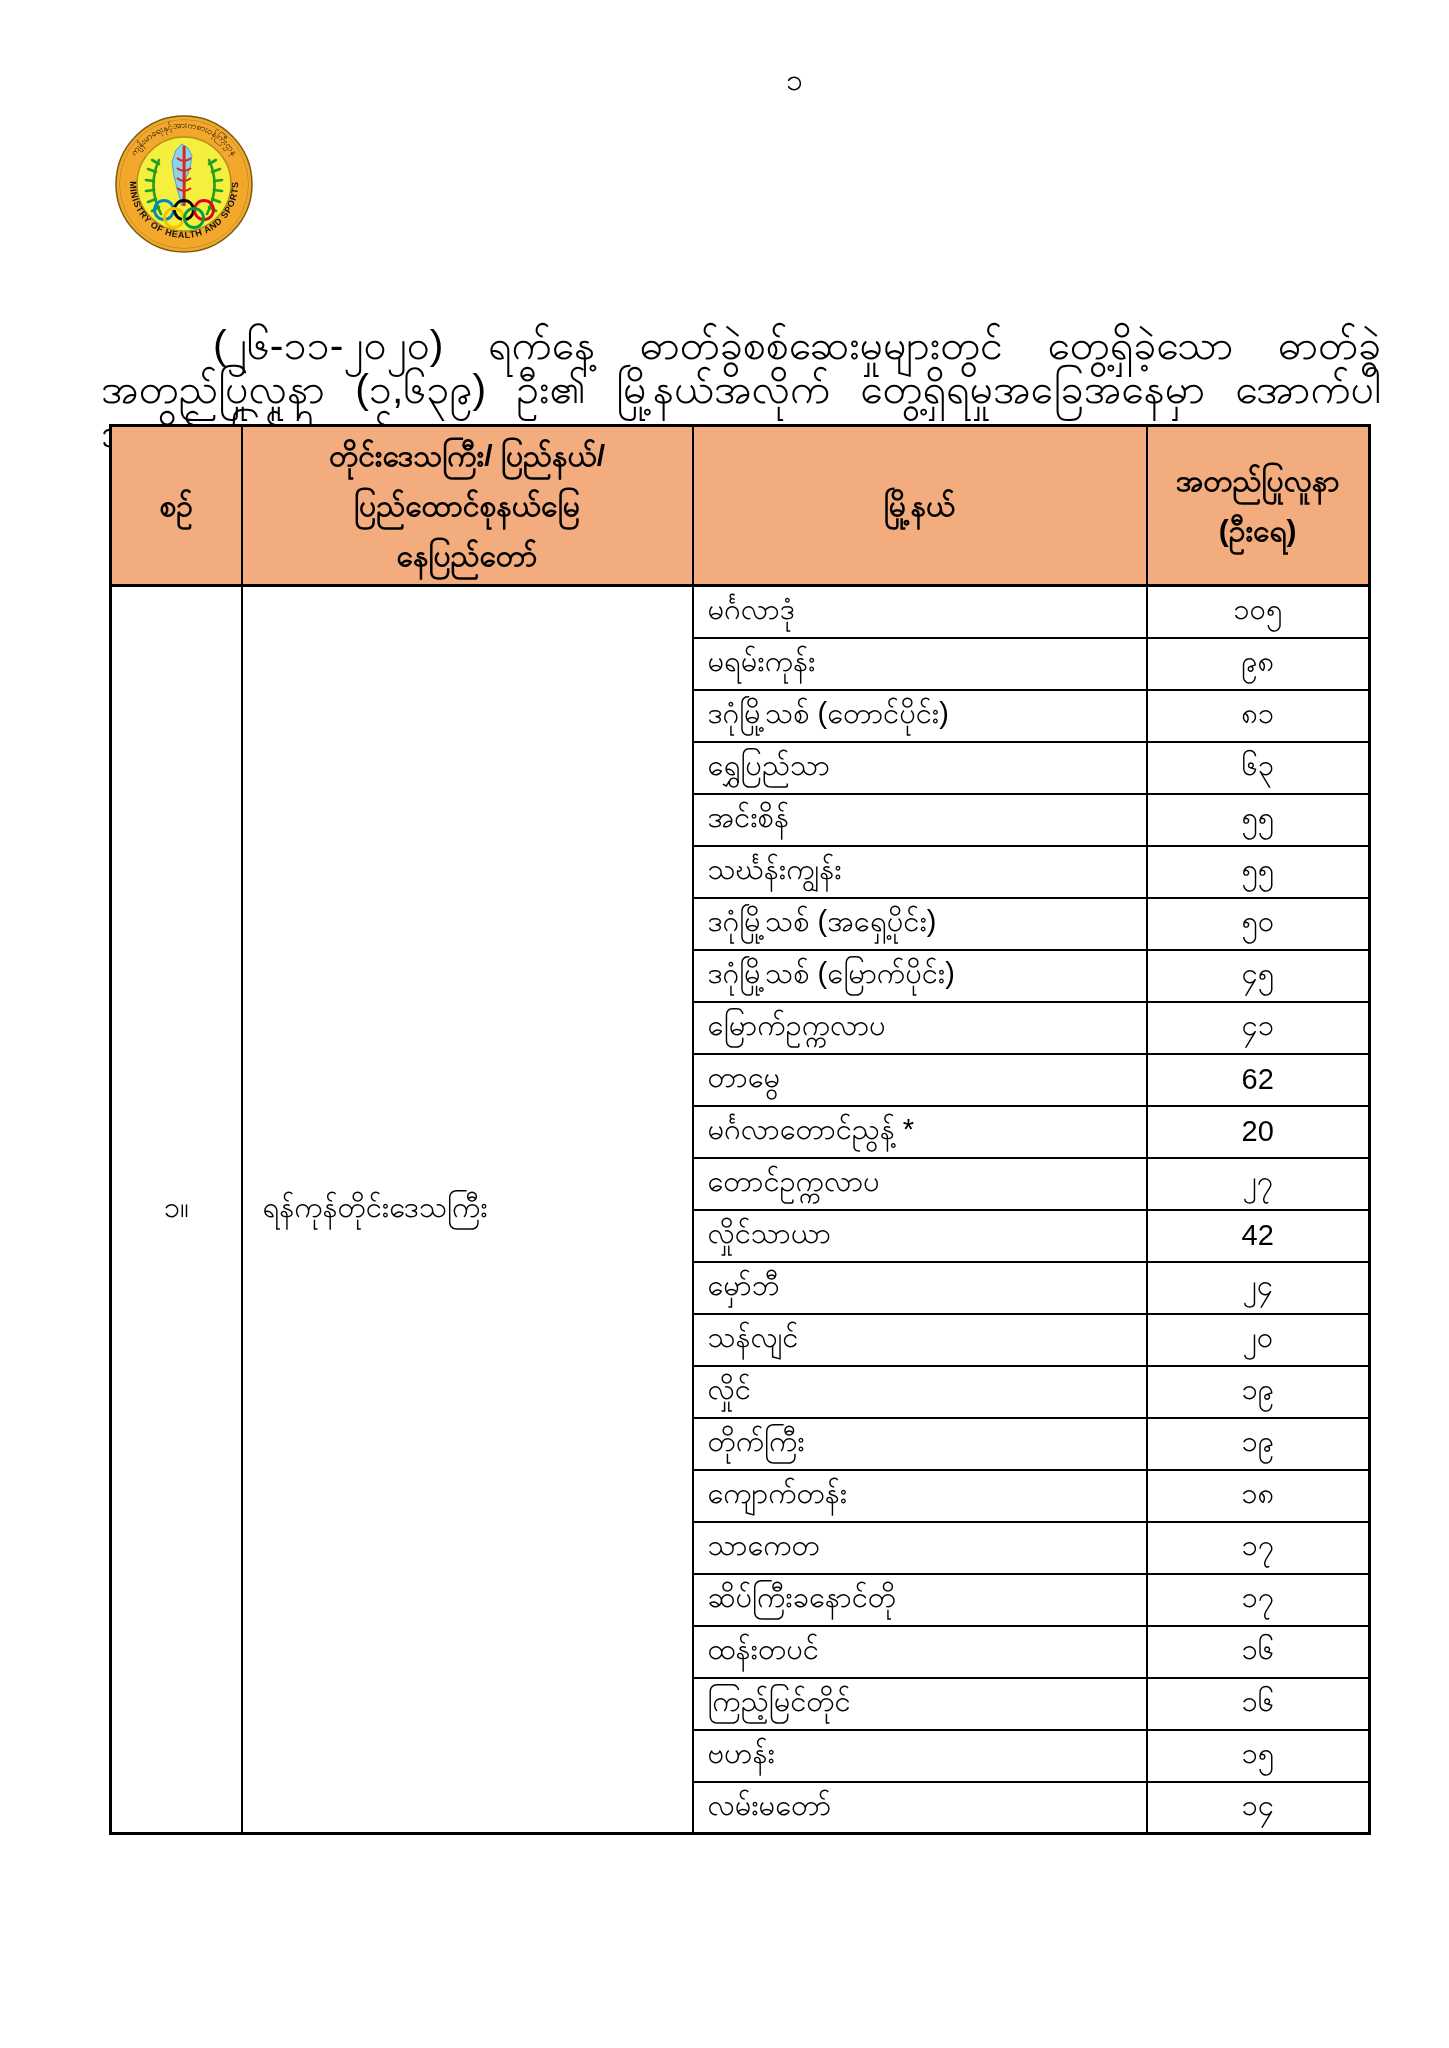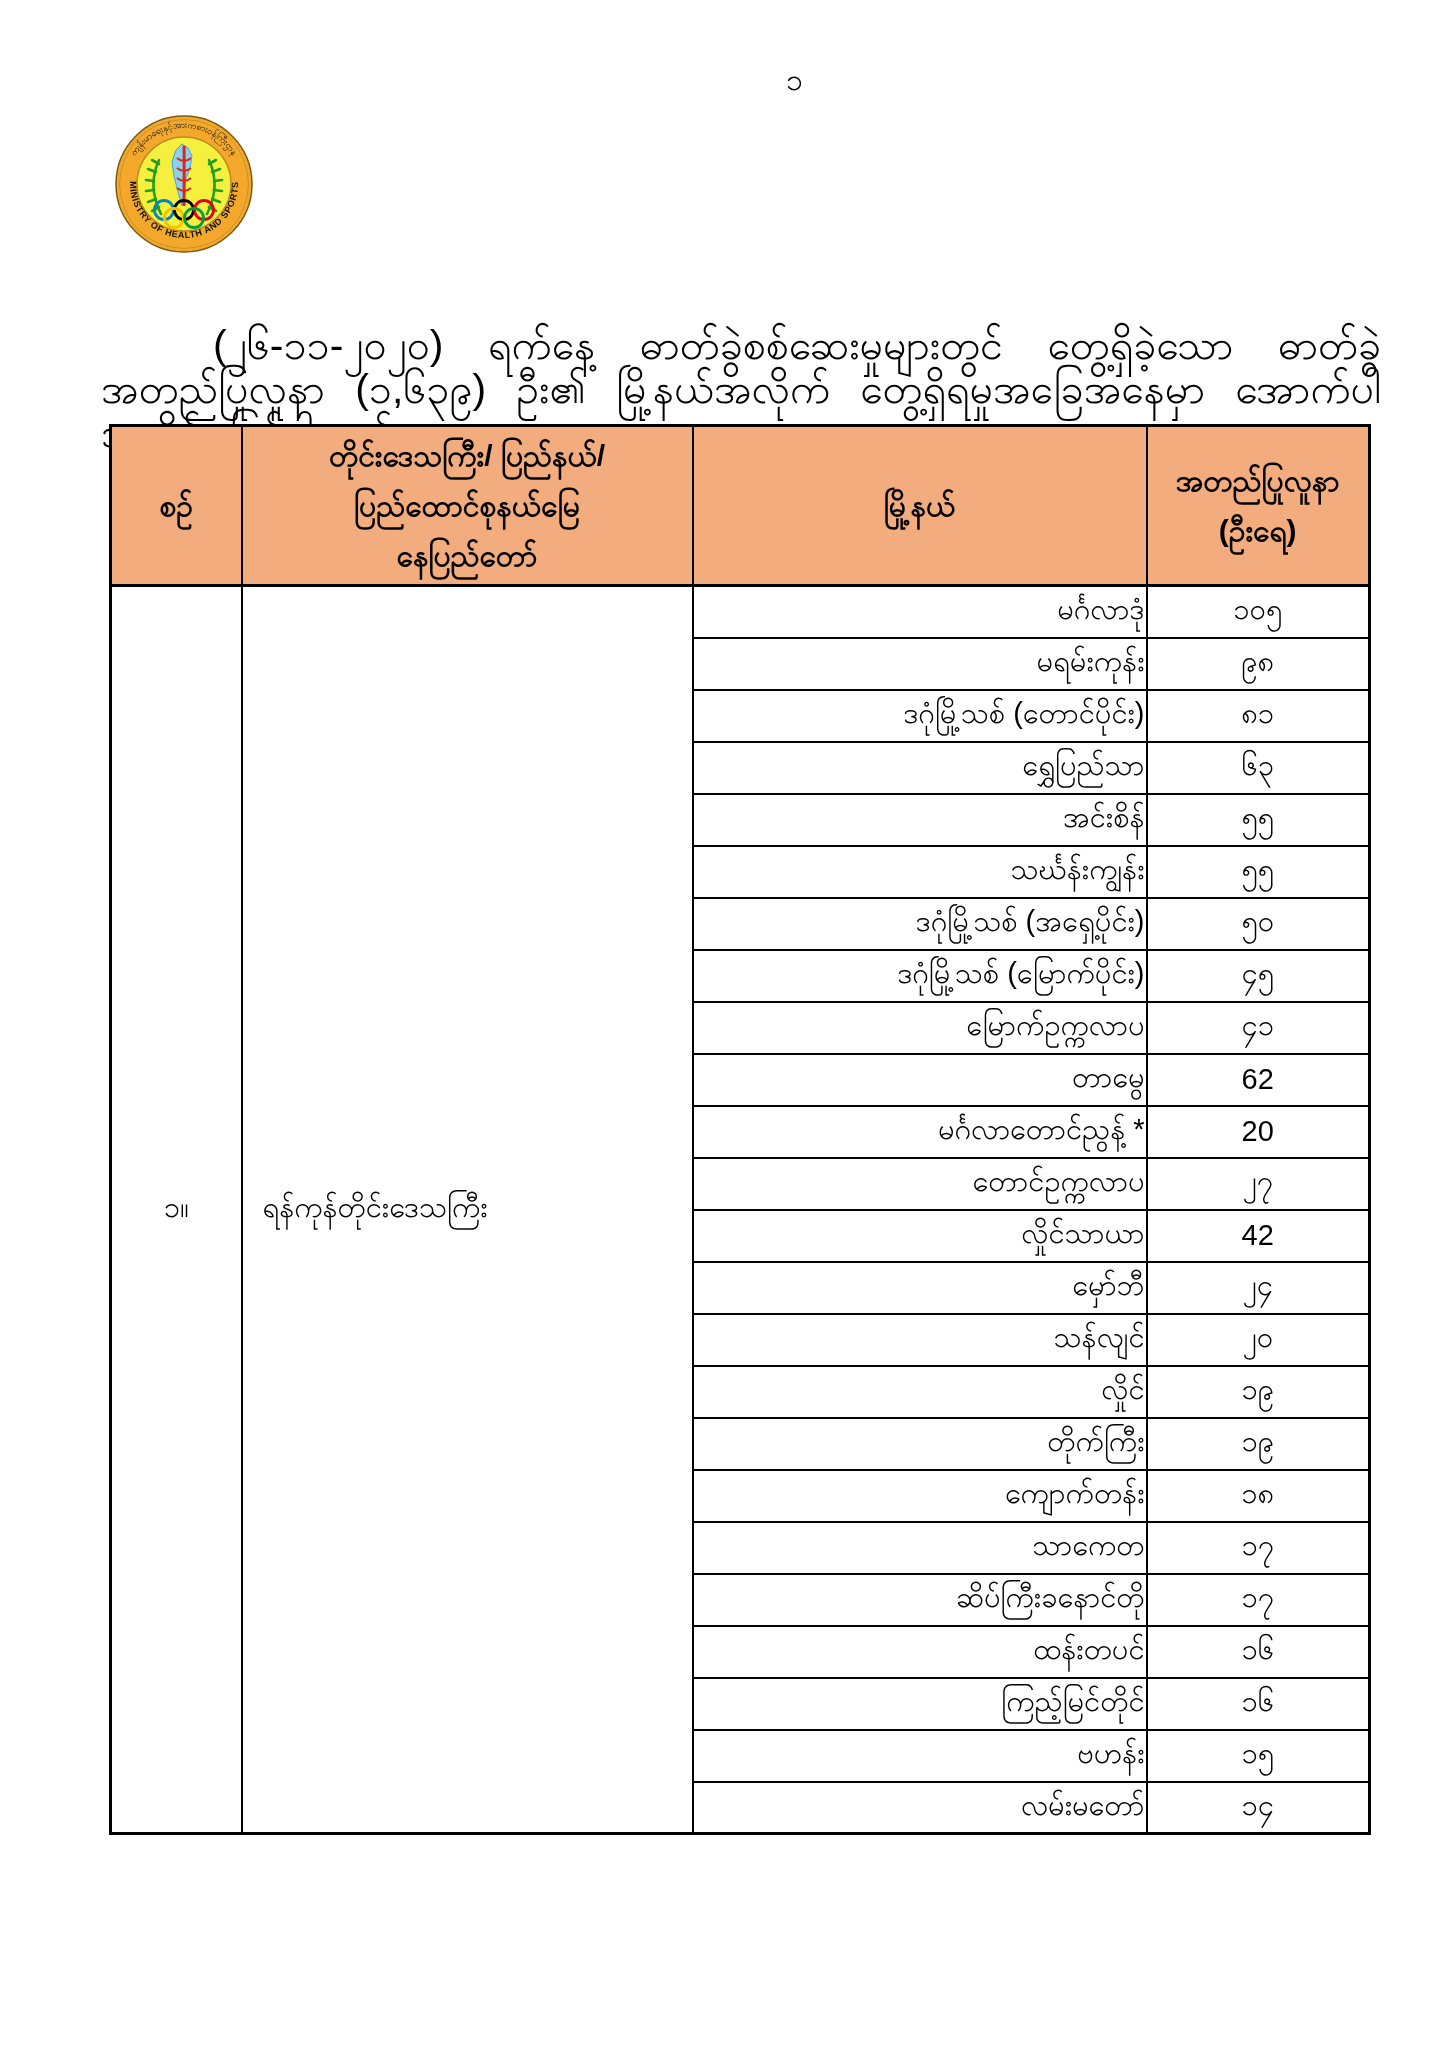--- a/index.html
+++ b/index.html
@@ -43,21 +43,21 @@
   .covid-table thead tr { height:160px; }
   .covid-table thead th {
     font-size:30px; font-weight:bold; text-align:center; vertical-align:middle;
     border-bottom:3px solid #000;
   }
   .hdr-line { line-height:50px; }
   .covid-table tbody tr { height:52px; }
   .covid-table tbody td { font-size:29px; vertical-align:middle; }
   td.c-no    { text-align:center; }
   td.c-region{ text-align:left; padding-left:20px; }
-  td.c-town  { text-align:right; padding-left:7px; }
+  td.c-town  { text-align:left; padding-left:14px; }
   td.c-count { text-align:center;margin-top:12px; }
 </style>
 </head>
 <body>
 
 <div class="page">
 
   <div class="page-number">၁</div>
 
   <svg class="logo" viewBox="0 0 140 140" xmlns="http://www.w3.org/2000/svg">

